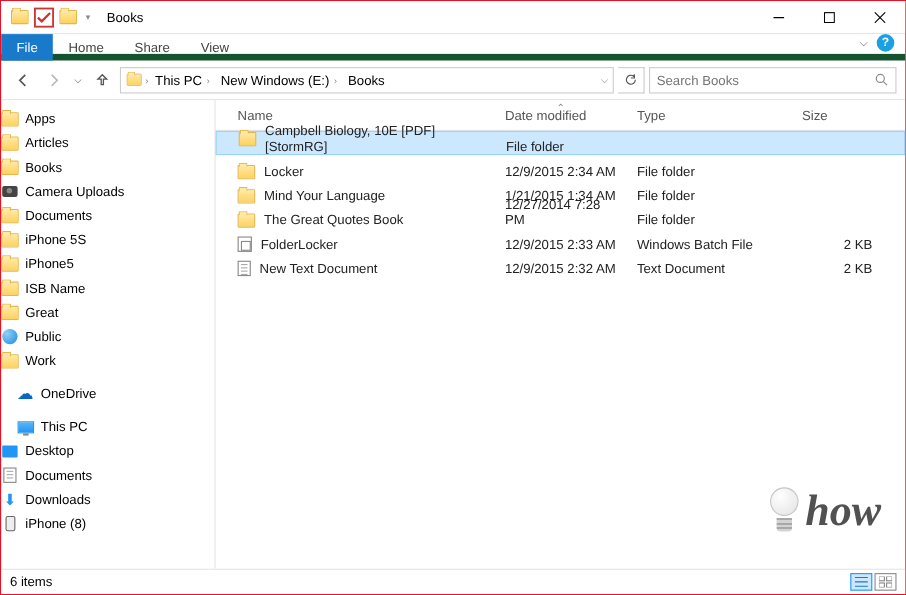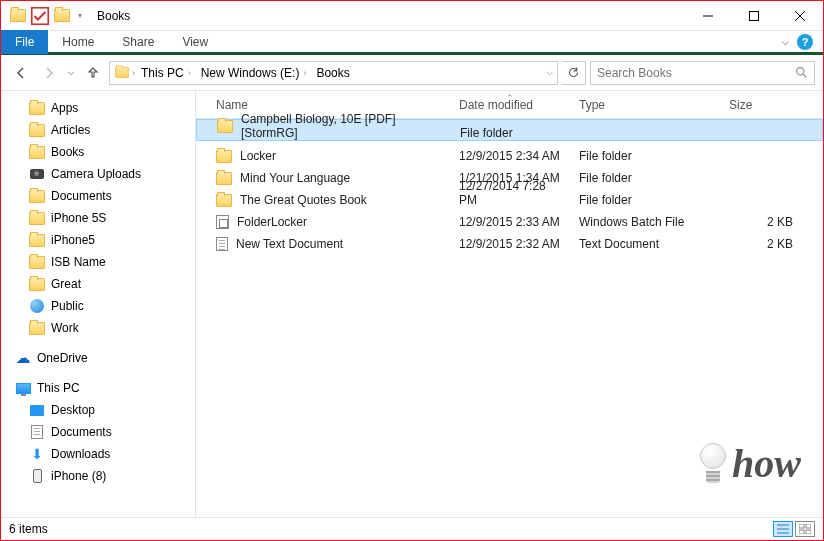--- a/index.html
+++ b/index.html
@@ -6,37 +6,37 @@
 body{width:824px;height:541px;background:#fff;border:1px solid #e81123;position:relative;overflow:hidden}
 .titlebar{height:30px;display:flex;align-items:center;background:#fff;border-bottom:1px solid #e5e5e5}
 .tb-icons{display:flex;align-items:center;gap:0;padding-left:6px}
 .tb-icons .qi{width:22px;height:22px;display:flex;align-items:center;justify-content:center}
 .fld-ico{width:16px;height:13px;background:linear-gradient(#ffe9a6,#ffd25e);border:1px solid #e6b84a;border-radius:1px;position:relative}
 .fld-ico:before{content:"";position:absolute;top:-3px;left:0;width:6px;height:3px;background:#ffe9a6;border:1px solid #e6b84a;border-bottom:none;border-radius:1px 1px 0 0}
 .tb-title{margin-left:10px;flex:1}
 .winbtns{display:flex}
 .winbtn{width:46px;height:29px;display:flex;align-items:center;justify-content:center}
 .winbtn svg{width:10px;height:10px}
-.ribbon{height:24px;display:flex;align-items:center;border-bottom:3px solid #14532d}
+.ribbon{height:24px;display:flex;align-items:flex-start;border-bottom:6px solid #14532d}
 .ribbon .tab{padding:0 14px;height:24px;display:flex;align-items:center;color:#444}
 .ribbon .tab.file{background:#1979ca;color:#fff}
 .rib-right{margin-left:auto;display:flex;align-items:center;gap:8px;padding-right:10px}
 .help-ico{width:16px;height:16px;border-radius:50%;background:#1ba1e2;color:#fff;display:flex;align-items:center;justify-content:center;font-size:11px;font-weight:bold}
 .addr{height:36px;display:flex;align-items:center;gap:4px;padding:0 8px;border-bottom:1px solid #e5e5e5}
 .navbtn{width:24px;height:24px;display:flex;align-items:center;justify-content:center;color:#555}
 .navbtn.dis{color:#bbb}
 .addrbar{flex:1;height:24px;border:1px solid #ccc;display:flex;align-items:center;padding:0 4px;gap:2px}
 .crumb{padding:0 4px;display:flex;align-items:center;gap:4px}
 .crumb .sep{color:#888;font-size:9px}
 .ref-btn{width:24px;height:24px;border:1px solid #ccc;border-left:none;display:flex;align-items:center;justify-content:center}
 .search{width:225px;height:24px;border:1px solid #ccc;display:flex;align-items:center;padding:0 6px;color:#888;gap:6px}
 .search input{border:none;outline:none;flex:1;color:#555;font-size:12px}
 .main{display:flex;height:426px}
 .tree{width:195px;border-right:1px solid #e5e5e5;overflow-y:auto;padding:6px 0}
-.tree .node{height:22px;display:flex;align-items:center;gap:6px;padding-left:28px}
+.tree .node{height:22px;display:flex;align-items:center;gap:6px;}
 .tree .node.top{padding-left:14px;margin-top:8px}
 .tree .node.top:first-child{margin-top:0}
 .tree .node .ic{width:16px;height:16px;display:flex;align-items:center;justify-content:center}
 .blue-ic{width:14px;height:11px;background:#2196f3;border-radius:1px}
 .mon-ic{width:15px;height:11px;border:1px solid #2196f3;background:linear-gradient(#5ab5f5,#2196f3);position:relative}
 .mon-ic:after{content:"";position:absolute;bottom:-3px;left:4px;width:5px;height:2px;background:#888}
 .cam-ic{width:14px;height:10px;background:#444;border-radius:2px;position:relative}
 .cam-ic:after{content:"";position:absolute;top:2px;left:4px;width:5px;height:5px;border-radius:50%;background:#888}
 .doc-ico{width:12px;height:14px;border:1px solid #888;background:#fff;position:relative}
 .doc-ico:before{content:"";position:absolute;top:2px;left:2px;right:2px;height:1px;background:#aaa;box-shadow:0 3px #aaa,0 6px #aaa}

